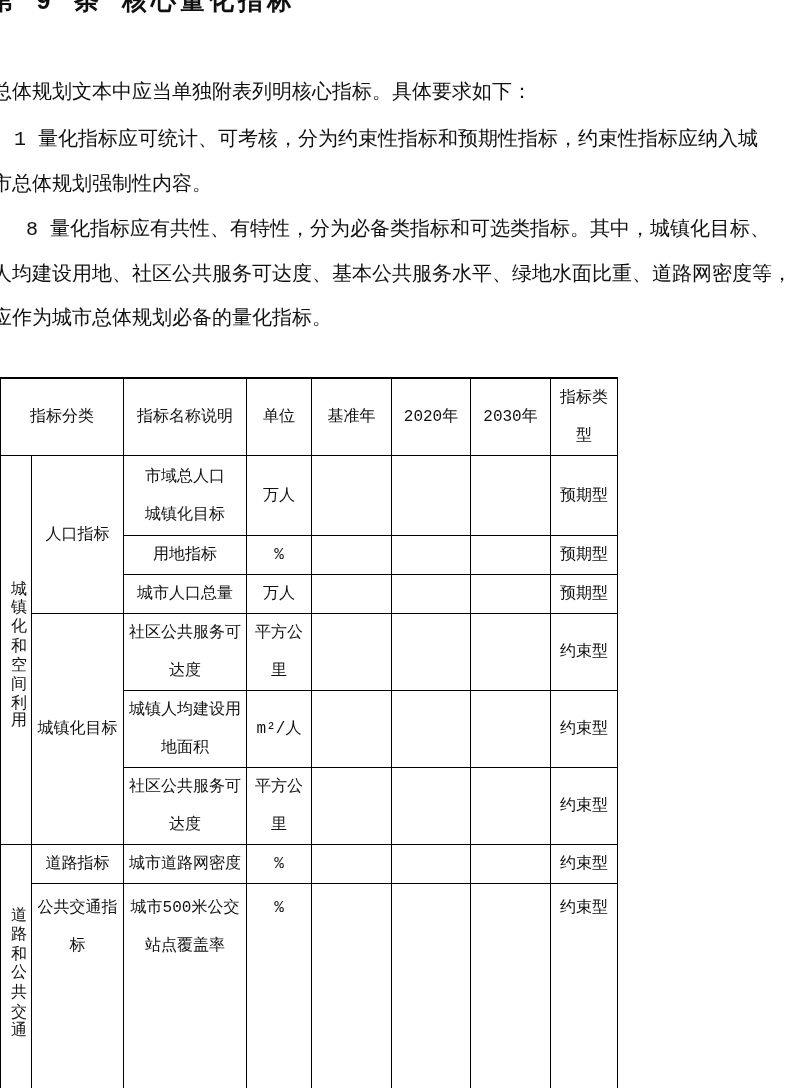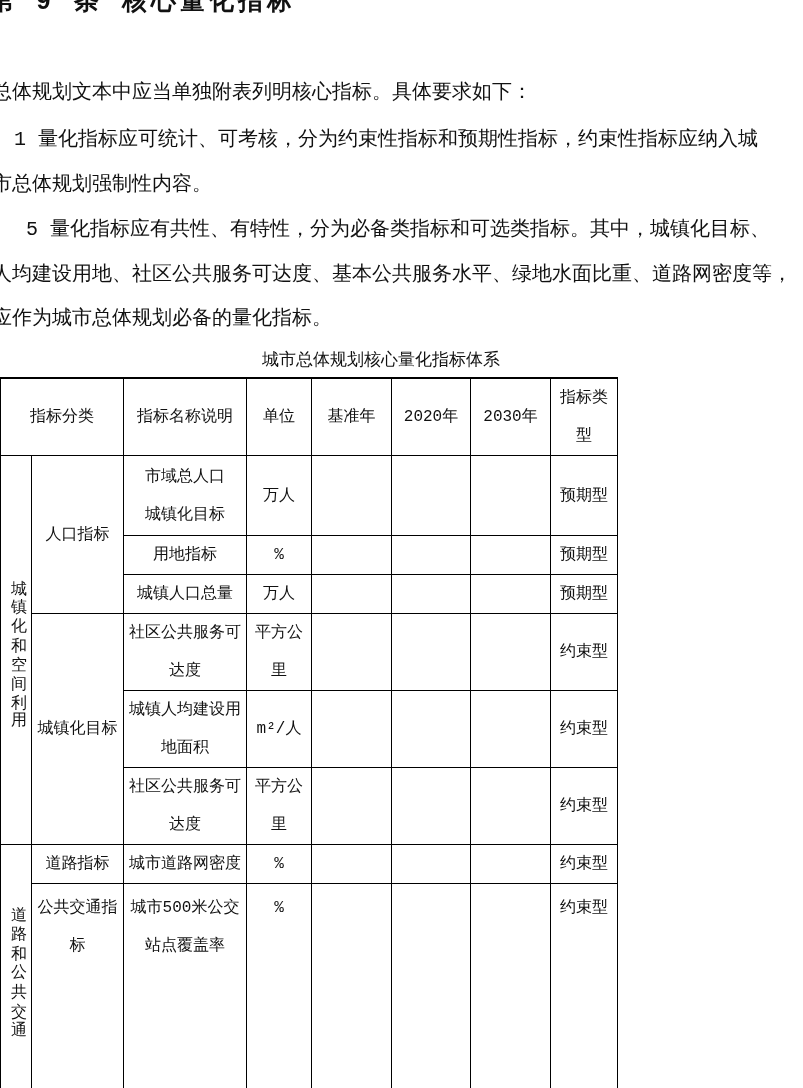--- a/index.html
+++ b/index.html
@@ -47,25 +47,24 @@
 </head>
 <body>
 
 <div class="page">
 
   <div class="tline heading l-h">第 9 条 核心量化指标</div>
 
   <div class="tline l-2">总体规划文本中应当单独附表列明核心指标。具体要求如下：</div>
   <div class="tline l-3">1 量化指标应可统计、可考核，分为约束性指标和预期性指标，约束性指标应纳入城</div>
   <div class="tline l-4">市总体规划强制性内容。</div>
-  <div class="tline l-5">5 量化指标应有共性、有特性，分为必备类指标和可选类指标。其中，城镇化目标、</div>
+  <div class="tline l-5">8 量化指标应有共性、有特性，分为必备类指标和可选类指标。其中，城镇化目标、</div>
   <div class="tline l-6">人均建设用地、社区公共服务可达度、基本公共服务水平、绿地水面比重、道路网密度等，</div>
   <div class="tline l-7">应作为城市总体规划必备的量化指标。</div>
 
-  <div class="tline table-title">城市总体规划核心量化指标体系</div>
 
   <table class="core">
     <colgroup>
       <col style="width:31px">
         <col style="width:92px">
         <col style="width:123px">
         <col style="width:65px">
       <col style="width:80px">
         <col style="width:79px">
         <col style="width:80px">
@@ -95,21 +94,21 @@
       </tr>
       <tr class="r2">
         <td>用地指标</td>
         <td class="u">%</td>
         <td></td>
         <td></td>
         <td></td>
         <td class="typecell">预期型</td>
       </tr>
       <tr class="r3">
-        <td>城镇人口总量</td>
+        <td>城市人口总量</td>
         <td class="u">万人</td>
         <td></td>
         <td></td>
         <td></td>
         <td class="typecell">预期型</td>
       </tr>
 
       <tr class="r4">
         <td rowspan="3">城镇化目标</td>
         <td>社区公共服务可达度</td>

